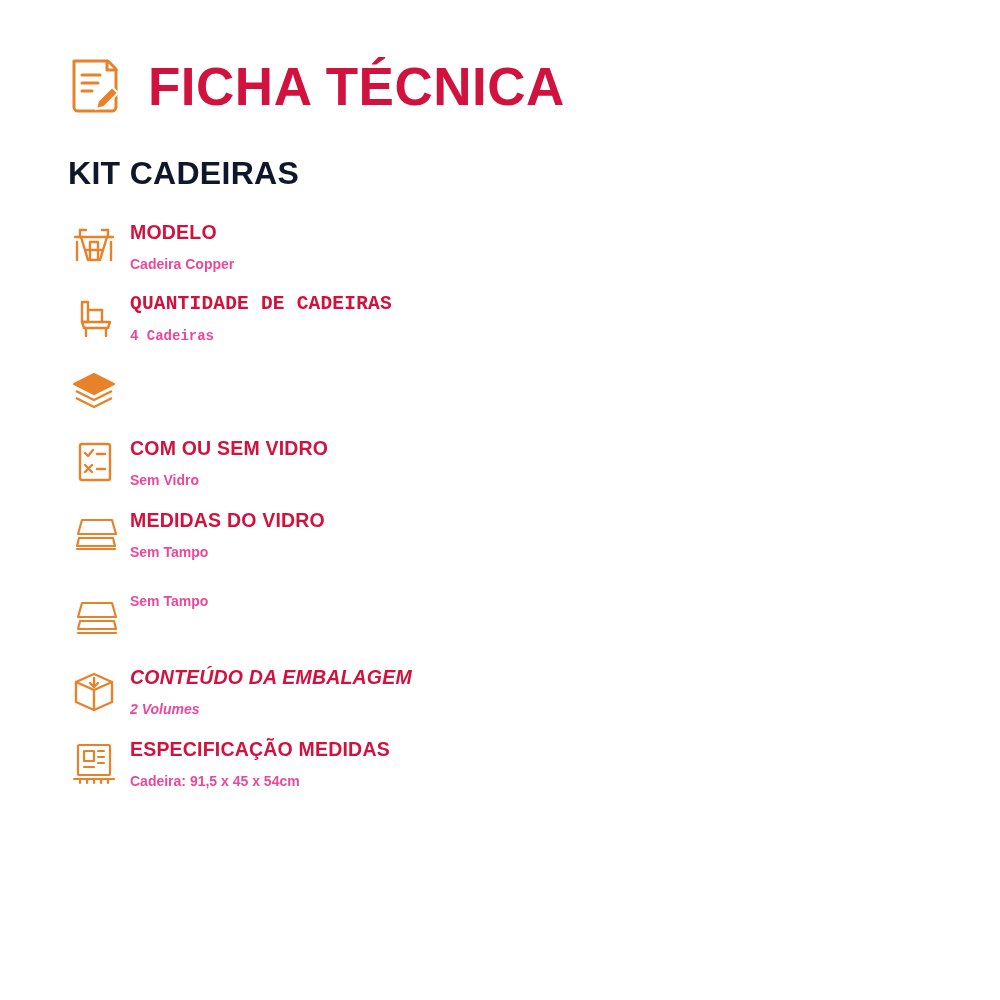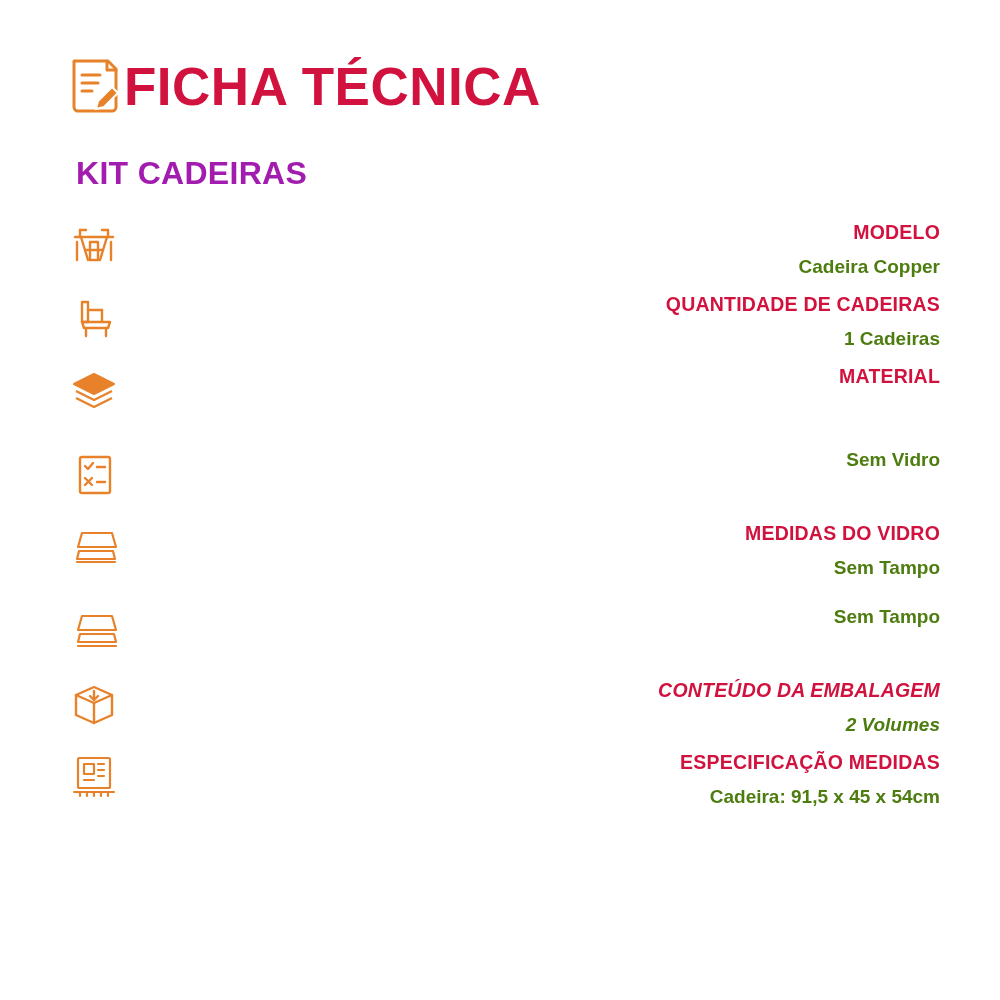--- a/index.html
+++ b/index.html
@@ -17,50 +17,49 @@
     position: relative;
     width: 1000px;
     height: 1000px;
     box-sizing: border-box;
     padding: 55px 60px 0 60px;
   }
   
   .header {
     display: flex;
     align-items: center;
-    gap: 0;
+    gap: 24px;
     margin-left: 8px;
   }
   .header-icon {
     width: 56px;
     height: 62px;
     flex: 0 0 auto;
   }
   .header-title {
     font-size: 53px;
     font-weight: bold;
     letter-spacing: 0.5px;
     color: #d1123f;
     line-height: 1;
     white-space: nowrap;
   }
   
   .subtitle {
     margin-top: 38px;
-    margin-left: 16px;
+    margin-left: 8px;
     font-size: 32px;
     font-weight: bold;
-    color: #a21caf;
+    color: #0f172a;
     letter-spacing: 0.3px;
   }
   
   .spec-list {
     margin-top: 28px;
     margin-left: 8px;
-    text-align: right;
   }
   .spec-row {
     position: relative;
     min-height: 72px;
     padding-left: 62px;
     box-sizing: border-box;
   }
   .spec-icon {
     position: absolute;
     left: 0;
@@ -70,33 +69,33 @@
   }
   .spec-label {
     font-size: 19.5px;
     font-weight: bold;
     color: #d1123f;
     letter-spacing: 0.2px;
     line-height: 1.1;
     padding-top: 2px;
   }
   .spec-value {
-    font-size: 19px;
-    font-weight: bold;
-    color: #4d7c0f;
+    font-size: 14px;
+    font-weight: bold;
+    color: #ec4899;
     line-height: 1.15;
     margin-top: 13px;
   }
   .spec-value + .spec-value {
     margin-top: 6px;
     font-family: Liberation Mono, monospace;
   }
   
   .r0 { min-height: 72px; }
-  .r1 { min-height: 72px; }
+  .r1 { min-height: 72px; font-family: Liberation Mono, monospace; }
   .r2 { min-height: 72px; }
   .r3 { min-height: 72px; }
   .r4 { min-height: 72px; }
   .r5 { min-height: 72px; }
   .r6 { min-height: 72px; font-style: italic; }
   .r7 { min-height: 100px; }
   svg { display: block; }
 </style>
 </head>
 <body>
@@ -147,49 +146,49 @@
           <g fill="none" stroke="#e8822a" stroke-width="2.4" stroke-linecap="round" stroke-linejoin="round">
             <path d="M14 10 H20 V30 H14 Z"></path>
             <path d="M14 30 H42 L40 36 H16 Z"></path>
             <path d="M18 36 V44 M38 36 V44"></path>
             <path d="M20 18 H34"></path>
             <path d="M34 18 V30"></path>
           </g>
         </svg>
       </span>
       <div class="spec-label">QUANTIDADE DE CADEIRAS</div>
-      <div class="spec-value">1 Cadeiras</div>
+      <div class="spec-value">4 Cadeiras</div>
     </div>
 
     <div class="spec-row r2">
       <span class="spec-icon">
         <svg viewBox="0 0 52 52" width="52" height="52">
           <g fill="#e8822a" stroke="#e8822a" stroke-width="2" stroke-linejoin="round">
             <path d="M26 10 L46 20 L26 30 L6 20 Z"></path>
           </g>
           <g fill="none" stroke="#e8822a" stroke-width="2.4" stroke-linejoin="round">
             <path d="M8 27 L26 36 L44 27"></path>
             <path d="M8 34 L26 43 L44 34"></path>
           </g>
         </svg>
       </span>
-      <div class="spec-label">MATERIAL</div>
     </div>
 
     <div class="spec-row r3">
       <span class="spec-icon">
         <svg viewBox="0 0 52 52" width="52" height="52">
           <g fill="none" stroke="#e8822a" stroke-width="2.4" stroke-linecap="round" stroke-linejoin="round">
             <rect x="12" y="8" width="30" height="36" rx="2"></rect>
             <path d="M17 17 L20 20 L25 14"></path>
             <path d="M17 29 L24 36 M24 29 L17 36"></path>
             <path d="M29 18 H37 M29 33 H37"></path>
           </g>
         </svg>
       </span>
+      <div class="spec-label">COM OU SEM VIDRO</div>
       <div class="spec-value">Sem Vidro</div>
     </div>
 
     <div class="spec-row r4">
       <span class="spec-icon">
         <svg viewBox="0 0 52 52" width="52" height="52">
           <g fill="none" stroke="#e8822a" stroke-width="2.2" stroke-linejoin="round" stroke-linecap="round">
             <path d="M14 12 H44 L48 26 H10 Z"></path>
             <path d="M11 30 H45 L47 38 H9 Z"></path>
             <path d="M9 41 H47"></path>

